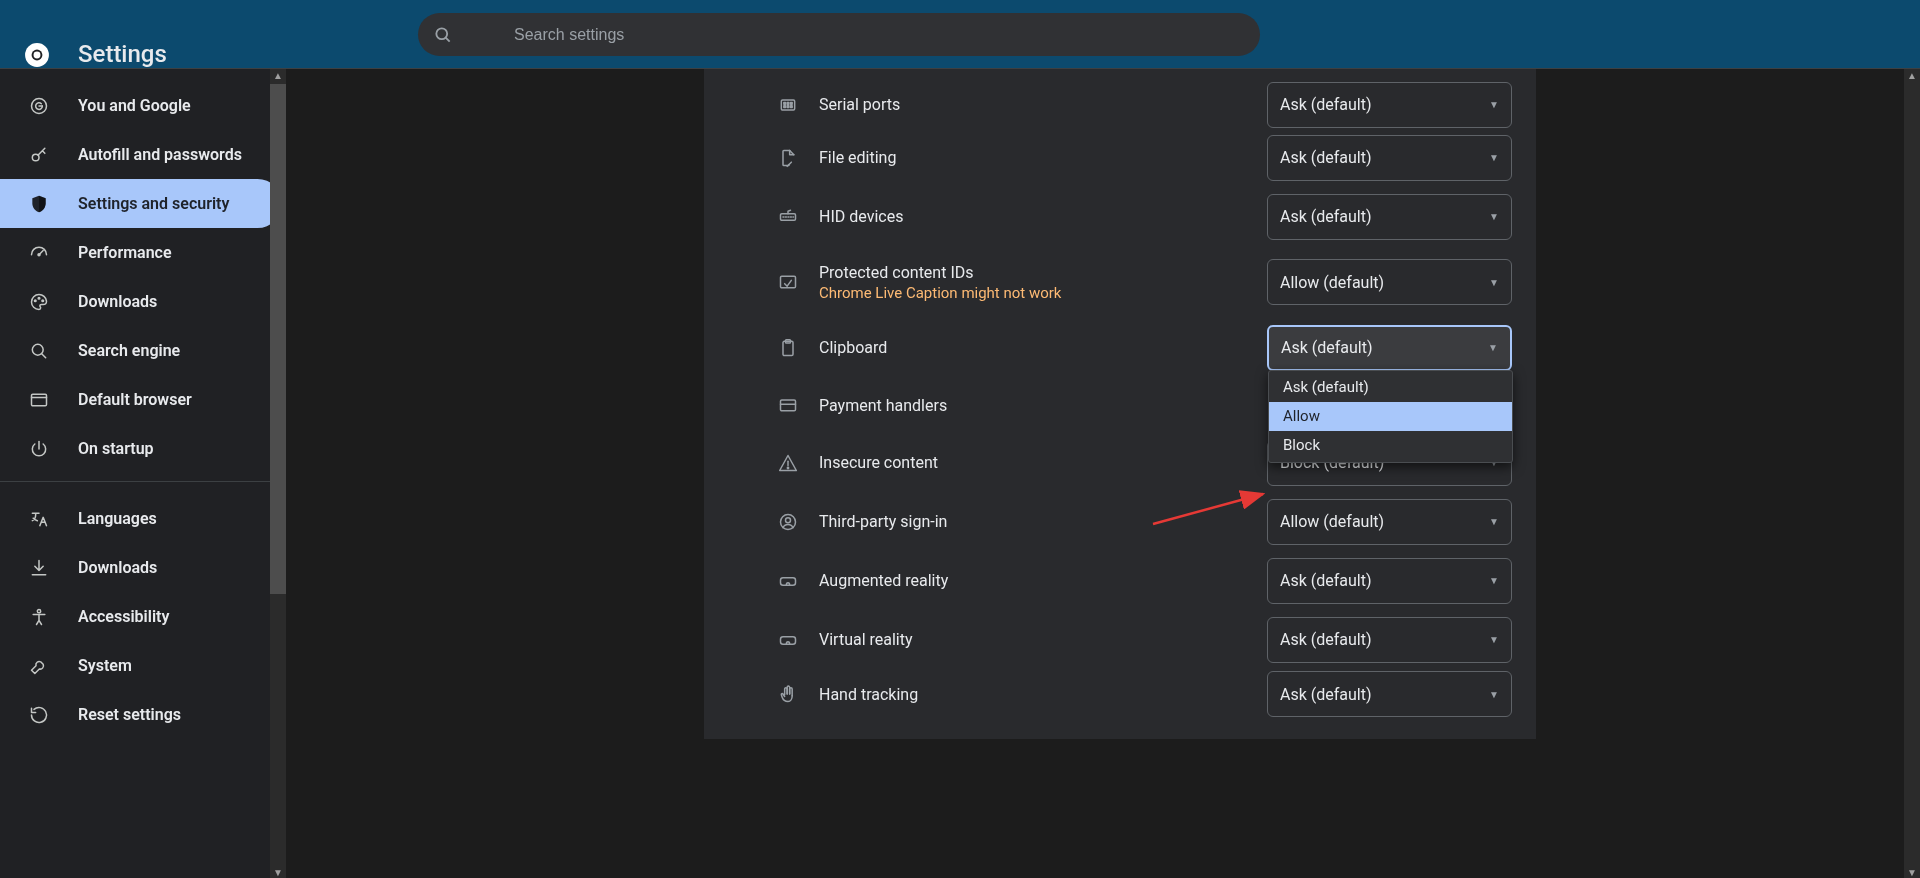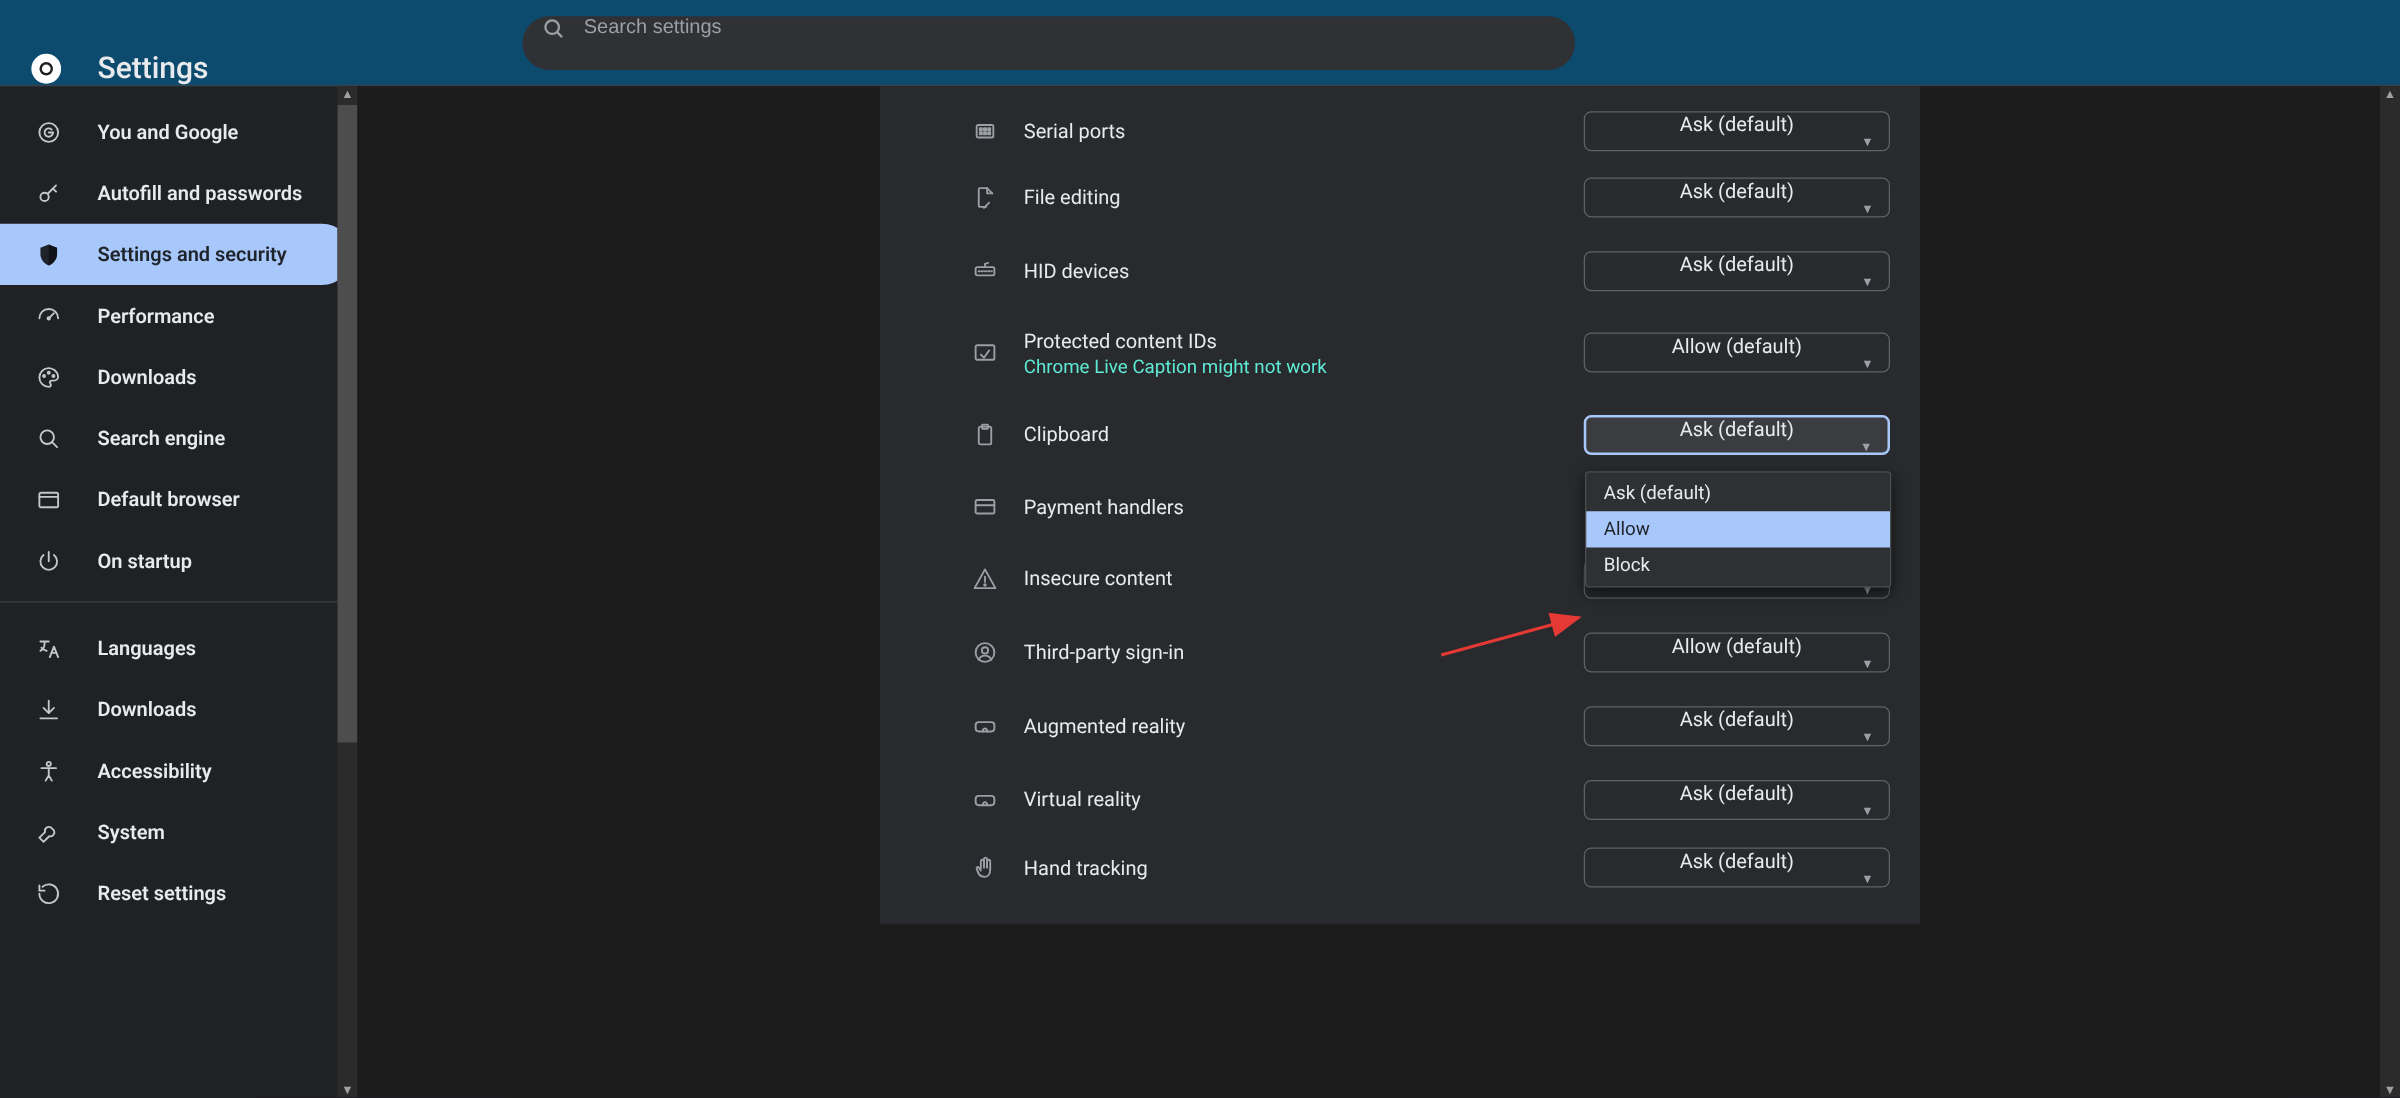--- a/index.html
+++ b/index.html
@@ -32,22 +32,23 @@
   }
   .search-container {
     position: absolute;
     left: 418px;
     top: 13px;
     width: 842px;
     height: 43px;
     background: #303134;
     border-radius: 24px;
     display: flex;
-    align-items: flex-start;
+    align-items: center;
     padding-left: 15px;
+    gap: 47px;
   }
   .search-icon { color: #9aa0a6; margin-right: 14px; display:flex; }
   .search-input {
     background: transparent;
     border: none;
     outline: none;
     color: #9aa0a6;
     font-size: 16px;
     width: 100%;
   }
@@ -143,35 +144,34 @@
     position: absolute;
     left: 73px;
     display:flex; align-items:center; justify-content:center;
   }
   .row-labels {
     margin-left: 42px;
     flex: 1;
     padding-right: 12px;
   }
   .row-title { font-size: 16px; color: #e8eaed; }
-  .row-sub { font-size: 15px; color: #5eead4; margin-top: 2px; }
+  .row-sub { font-size: 15px; color: #fdba74; margin-top: 2px; }
   .dropdown {
     width: 245px;
-    height: 32px;
+    height: 46px;
     border: 1px solid #5f6368;
     border-radius: 6px;
     display: flex;
     align-items: center;
     padding: 0 12px;
     font-size: 16px;
     color: #e8eaed;
     cursor: pointer;
     background: #292a2d;
     position: relative;
-    flex-direction: column;
   }
   .dropdown.focused {
     border: 2px solid #a8c7fa;
     background: #3b3c3f;
   }
   .dropdown-caret {
     margin-left: auto;
     color: #9aa0a6;
     font-size: 10px;
   }

